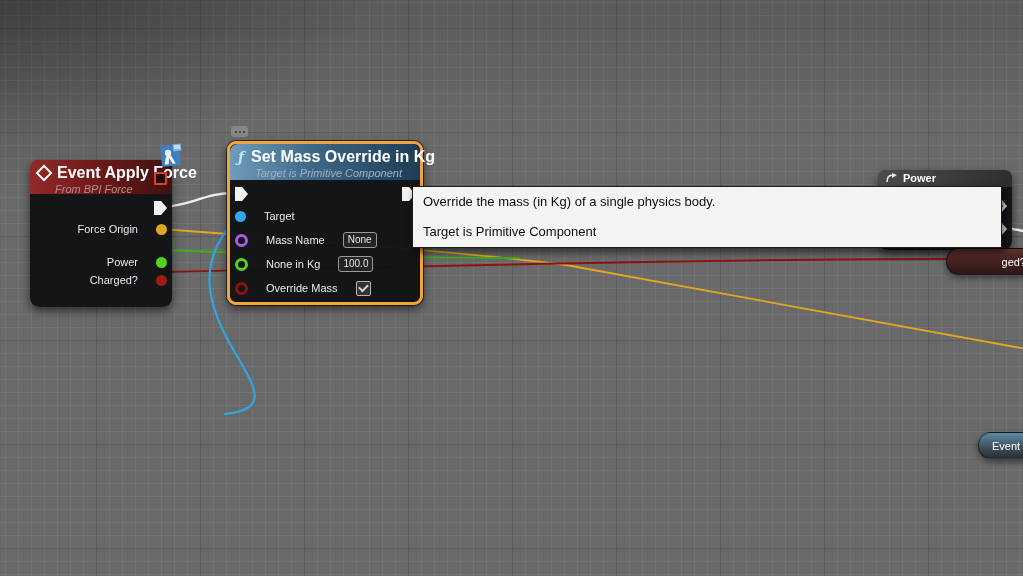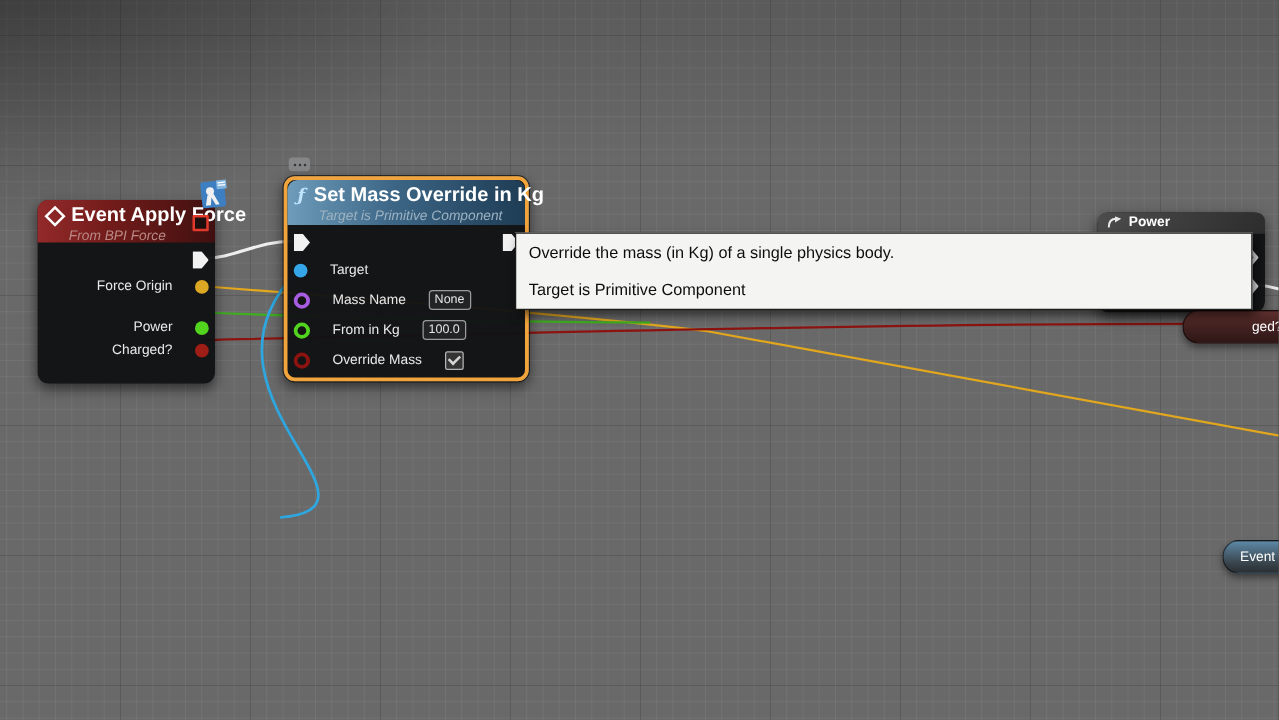--- a/index.html
+++ b/index.html
@@ -174,21 +174,21 @@
       <span class="pin-dot pin-filled-blue"></span>
       <span class="pin-label">Target</span>
     </div>
     <div class="row row-in" style="top:88px;">
       <span class="pin-dot pin-ring-purple"></span>
       <span class="pin-label">Mass Name</span>
       <span class="value-box">None</span>
     </div>
     <div class="row row-in" style="top:112px;">
       <span class="pin-dot pin-ring-green"></span>
-      <span class="pin-label">From in Kg</span>
+      <span class="pin-label">None in Kg</span>
       <span class="value-box">100.0</span>
     </div>
     <div class="row row-in" style="top:136px;">
       <span class="pin-dot pin-ring-darkred"></span>
       <span class="pin-label">Override Mass</span>
       <span class="checkbox checked"></span>
     </div>
   </div>
 
   <div class="node" style="left:878px;top:170px;width:134px;height:80px;z-index:5;">

